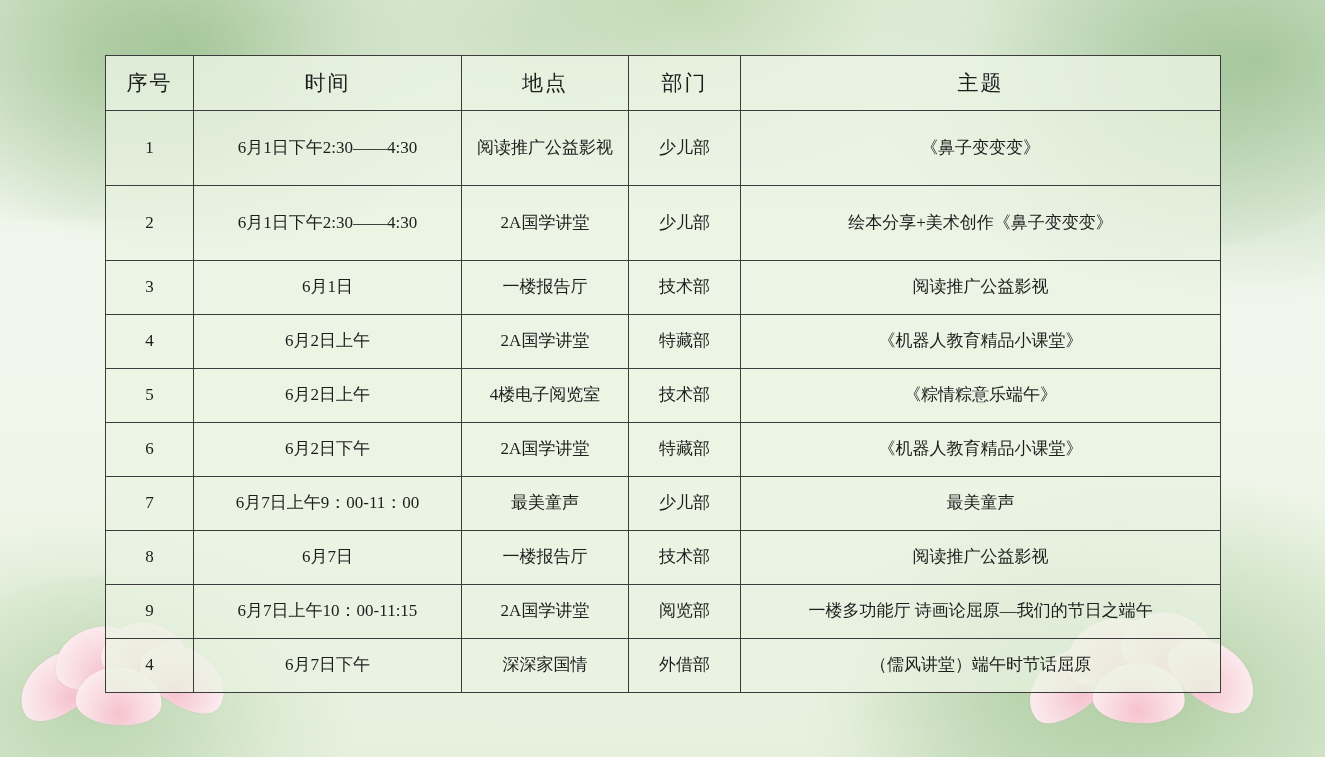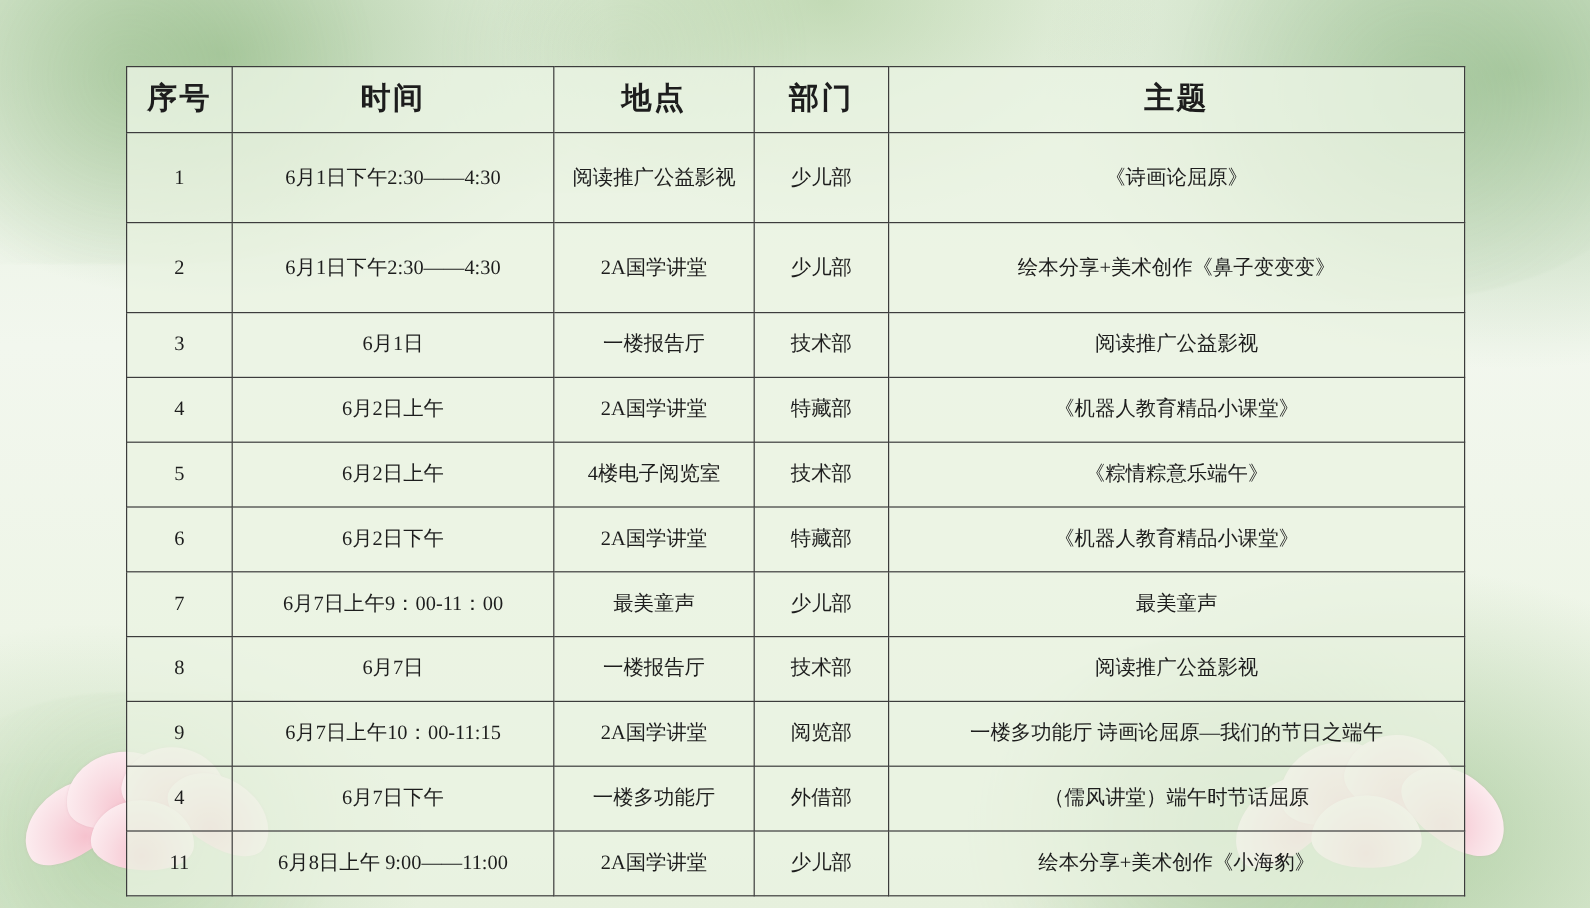--- a/index.html
+++ b/index.html
@@ -69,22 +69,22 @@
   table.schedule td {
     border: 1px solid #3c3c3c;
     text-align: center;
     vertical-align: middle;
     color: #1d1d1d;
     padding: 4px 6px;
     line-height: 1.35;
     font-family: "Liberation Serif", "DejaVu Serif", serif;
   }
   table.schedule thead th {
-    font-size: 25px;
-    font-weight: bold;
+    font-size: 21px;
+    font-weight: normal;
     height: 46px;
     letter-spacing: 2px;
     background: rgba(234,243,227,0.6);
   }
   table.schedule tbody td {
     font-size: 17px;
     height: 45px;
     background: rgba(232,242,225,0.45);
   }
   .col-no    { width: 88px; }
@@ -139,21 +139,21 @@
         <th>部门</th>
         <th>主题</th>
       </tr>
     </thead>
     <tbody>
       <tr>
         <td>1</td>
         <td>6月1日下午2:30——4:30</td>
         <td>阅读推广公益影视</td>
         <td>少儿部</td>
-        <td>《诗画论屈原》</td>
+        <td>《鼻子变变变》</td>
       </tr>
       <tr>
         <td>2</td>
         <td>6月1日下午2:30——4:30</td>
         <td>2A国学讲堂</td>
         <td>少儿部</td>
         <td>绘本分享+美术创作《鼻子变变变》</td>
       </tr>
       <tr>
         <td>3</td>
@@ -200,26 +200,19 @@
       <tr>
         <td>9</td>
         <td>6月7日上午10：00-11:15</td>
         <td>2A国学讲堂</td>
         <td>阅览部</td>
         <td>一楼多功能厅 诗画论屈原—我们的节日之端午</td>
       </tr>
       <tr>
         <td>4</td>
         <td>6月7日下午</td>
-        <td>一楼多功能厅</td>
+        <td>深深家国情</td>
         <td>外借部</td>
         <td>（儒风讲堂）端午时节话屈原</td>
-      </tr>
-      <tr>
-        <td>11</td>
-        <td>6月8日上午 9:00——11:00</td>
-        <td>2A国学讲堂</td>
-        <td>少儿部</td>
-        <td>绘本分享+美术创作《小海豹》</td>
       </tr>
     </tbody>
   </table>
 </div>
 
 </body></html>

